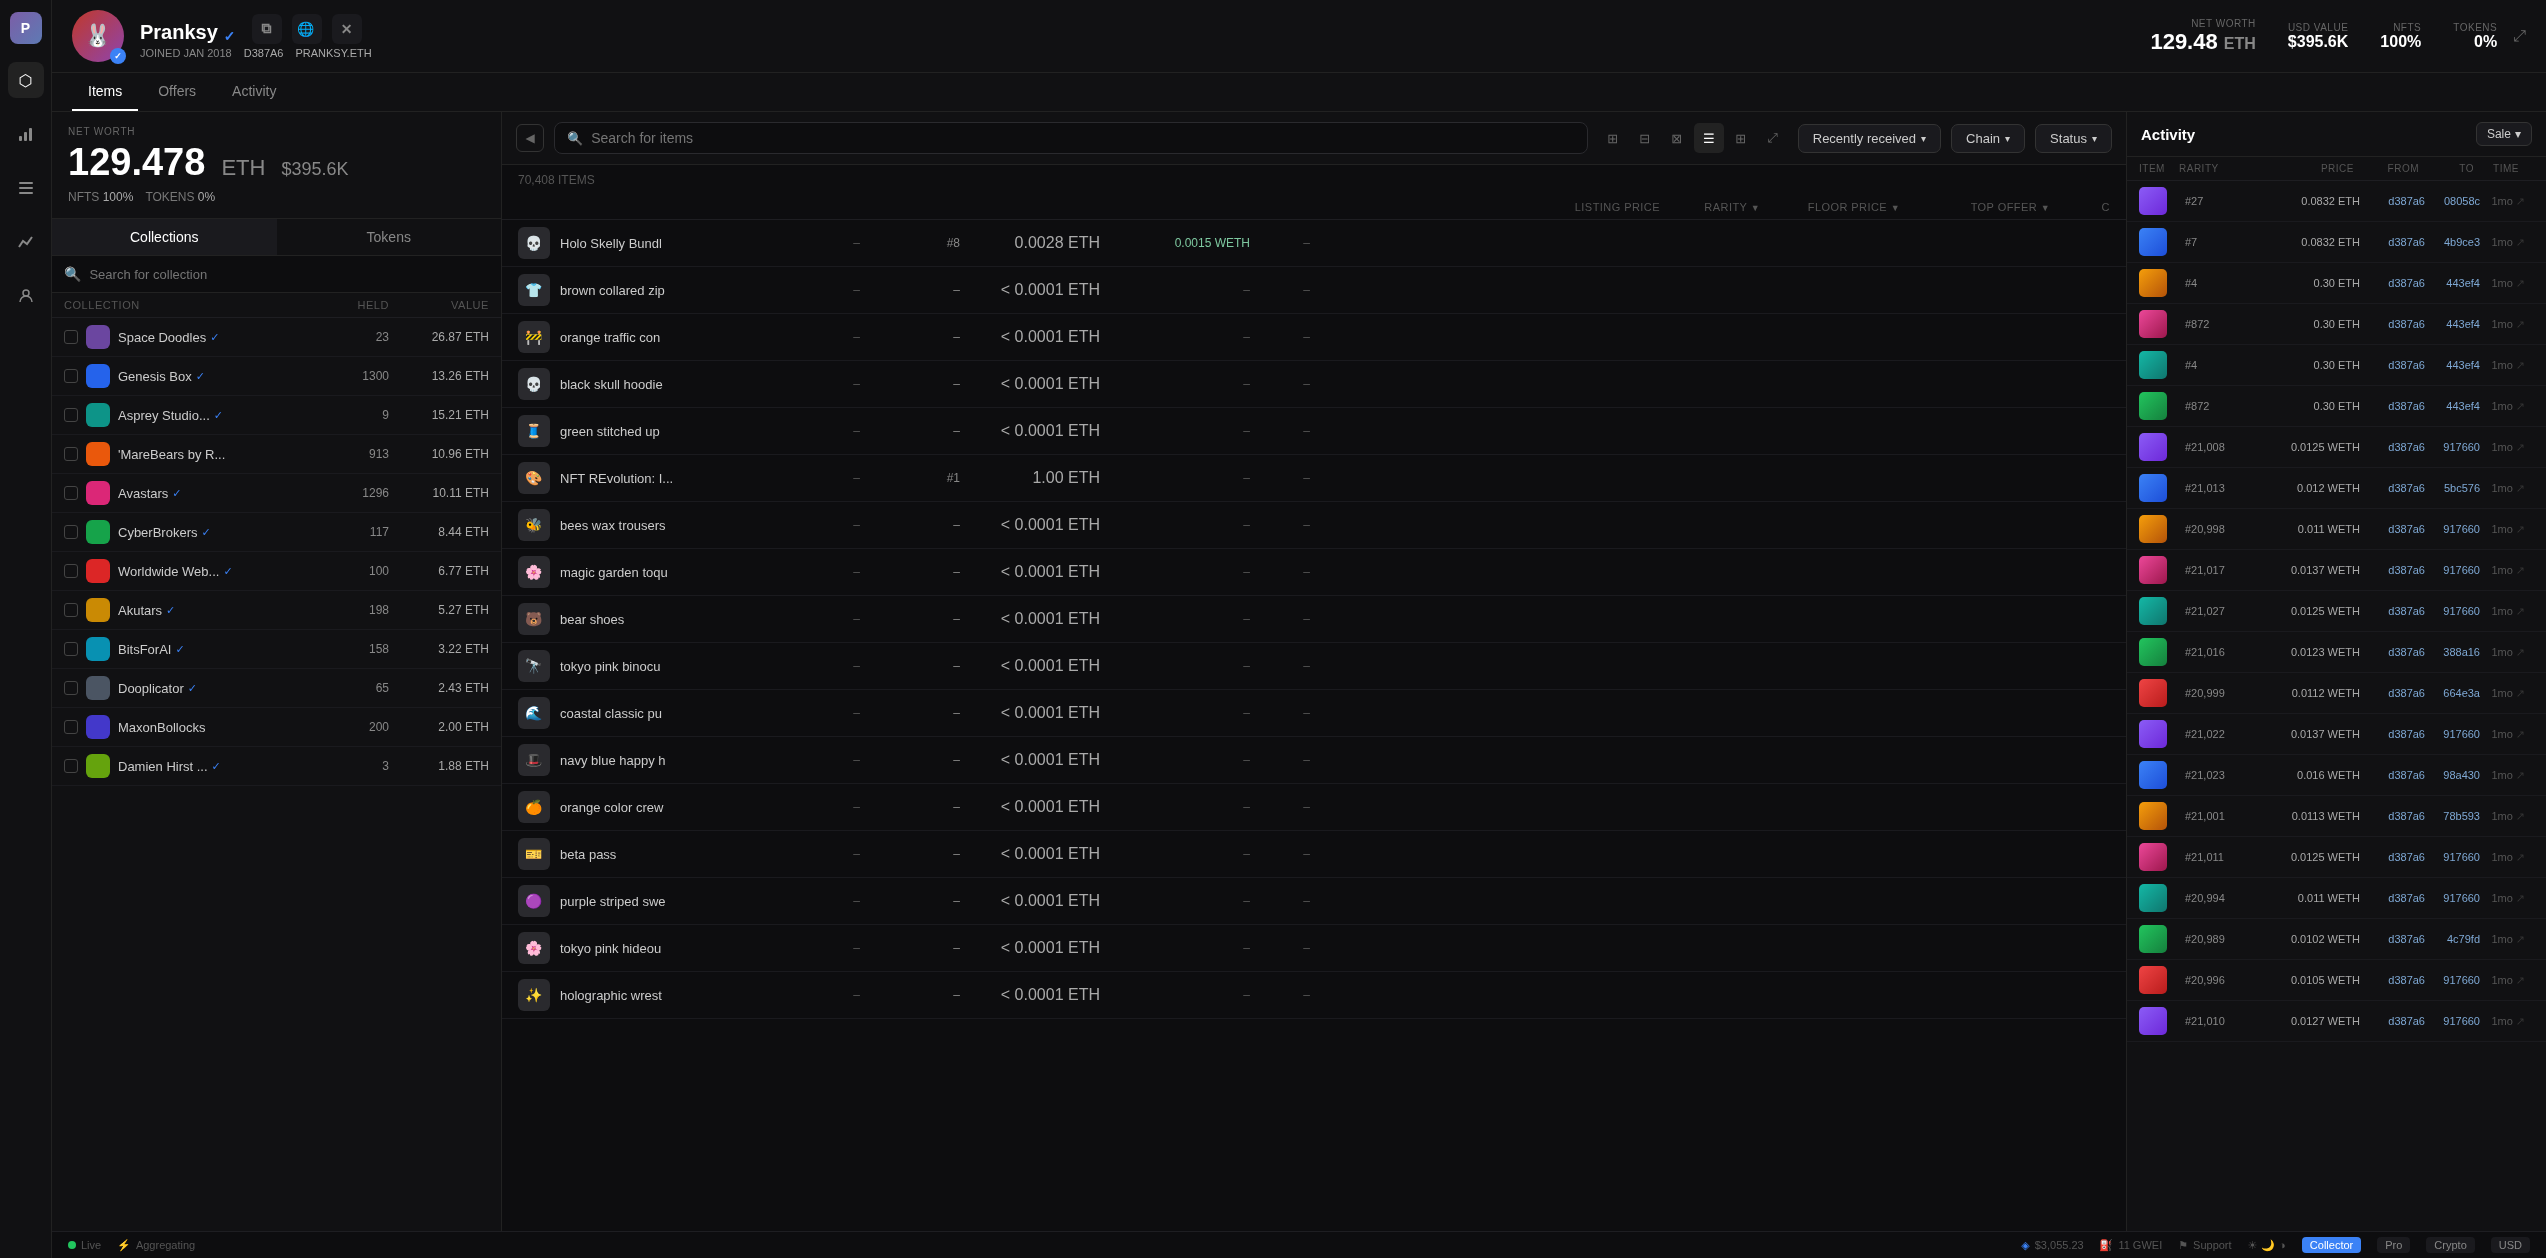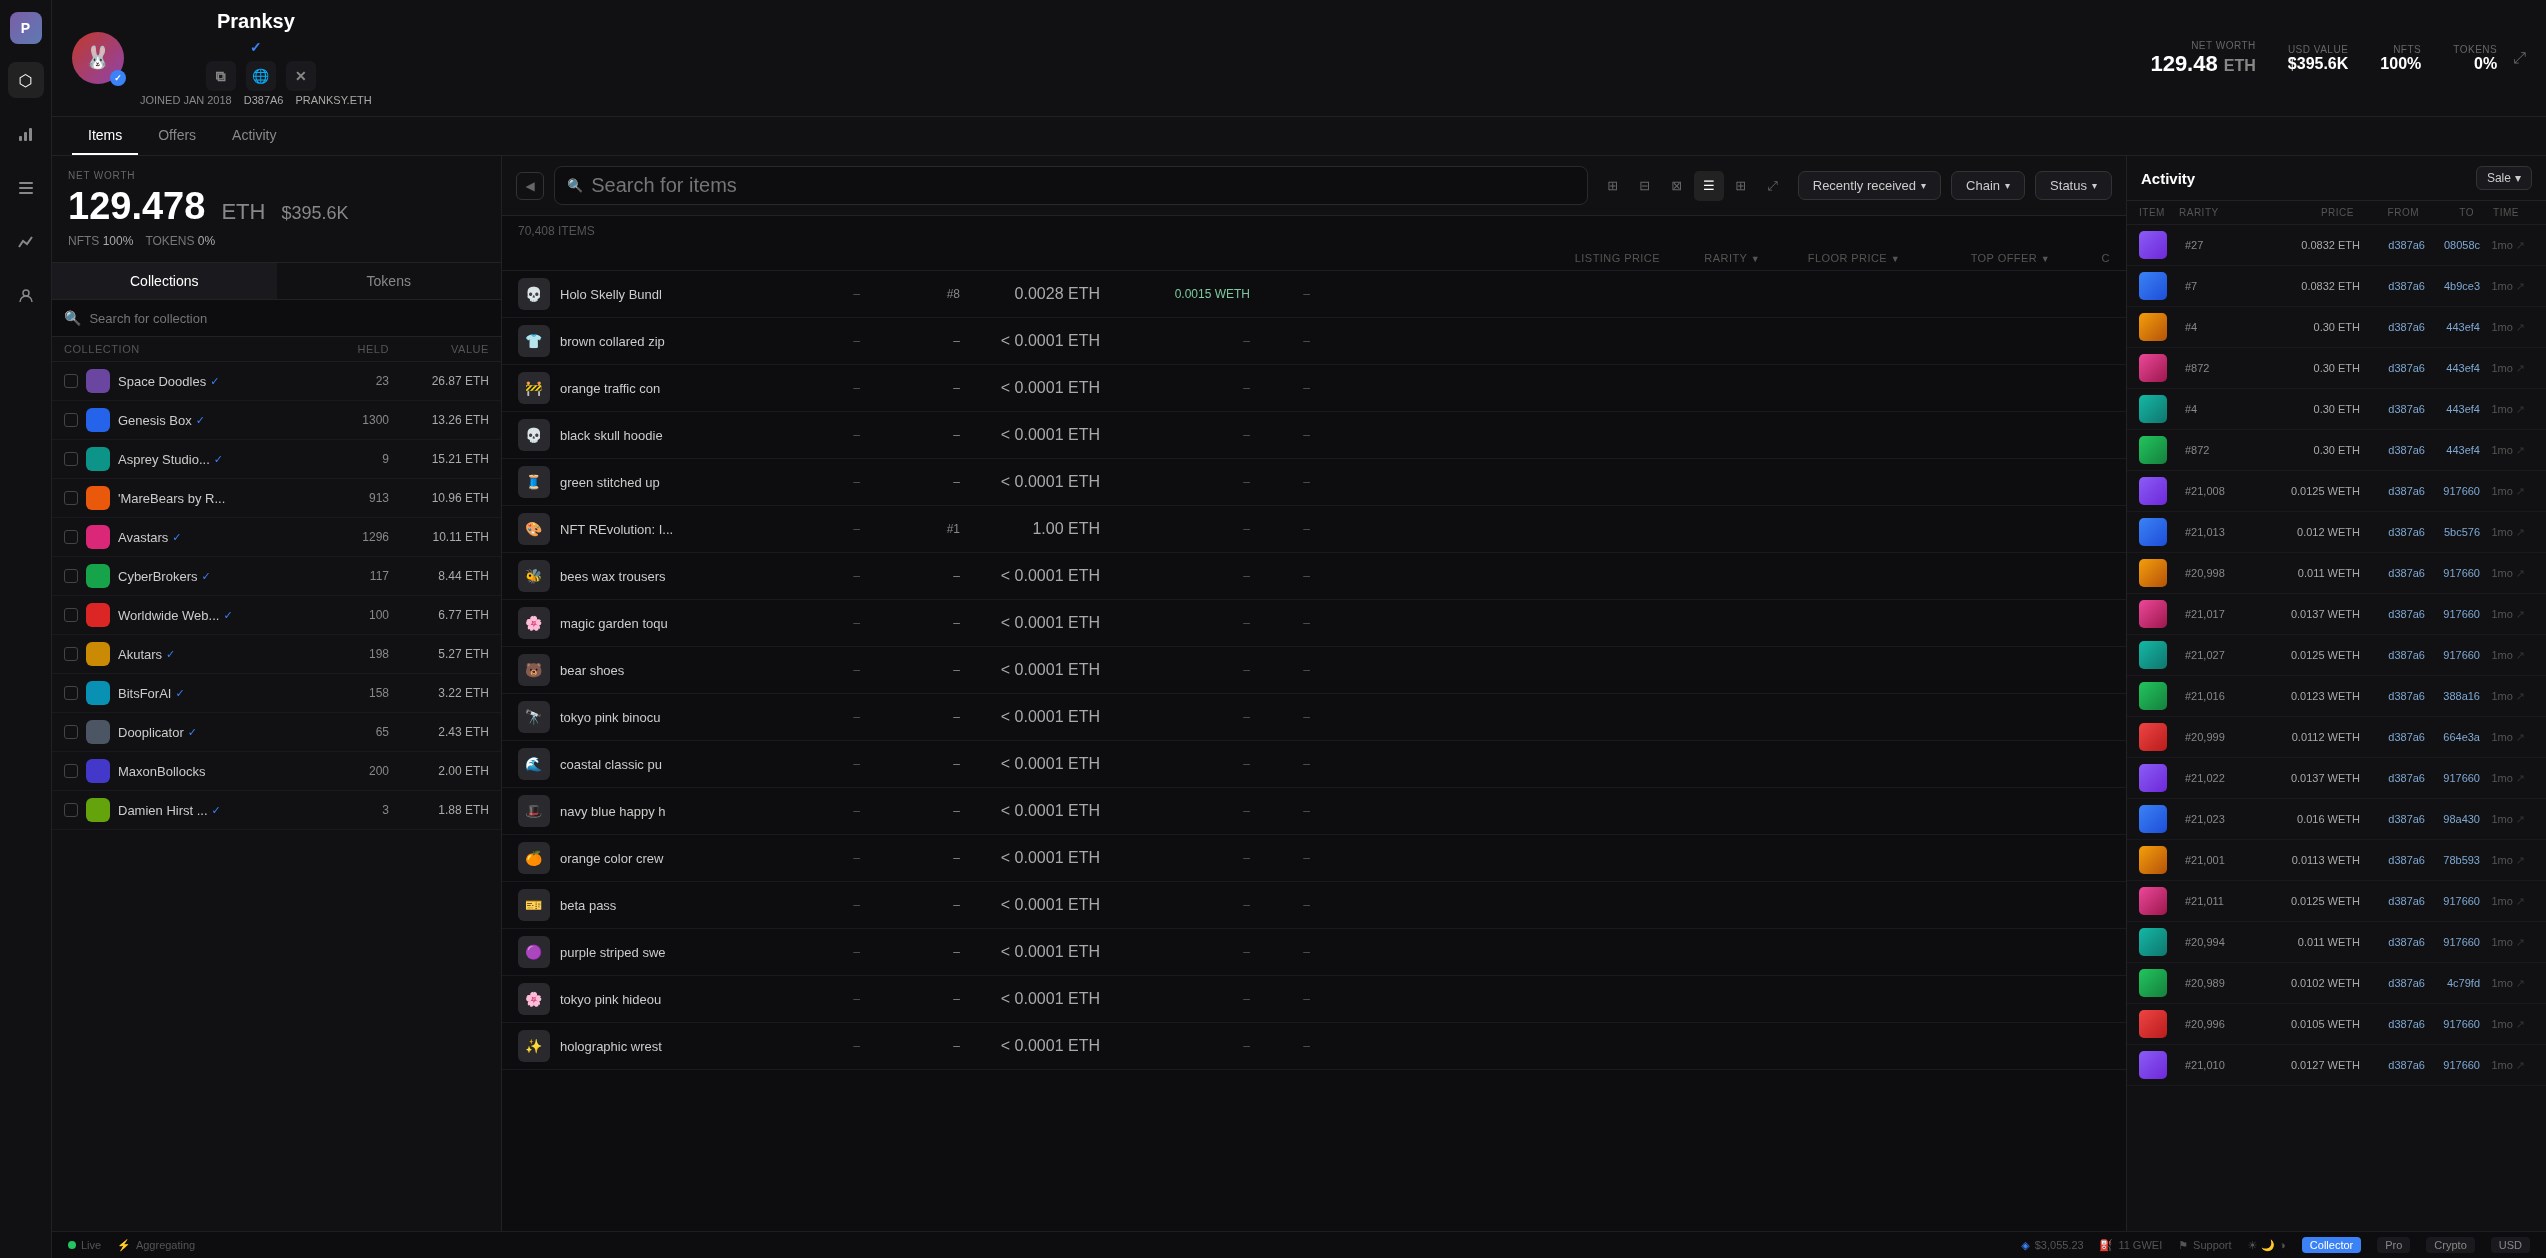--- a/index.html
+++ b/index.html
@@ -101,23 +101,22 @@
     .header-user-info {
       display: flex;
       flex-direction: column;
       gap: 3px;
     }
     .header-username {
       font-size: 20px;
       font-weight: 700;
       color: #fff;
       display: flex;
-      align-items: center;
+      align-items: flex-end;
       gap: 6px;
-      flex-direction: column;
     }
     .verified-badge {
       color: #3b82f6;
       font-size: 14px;
     }
     .header-meta {
       font-size: 11px;
       color: #666;
       display: flex;
       gap: 12px;
@@ -375,21 +374,21 @@
       padding: 7px 12px;
       display: flex;
       align-items: center;
       gap: 8px;
     }
     .items-search input {
       background: transparent;
       border: none;
       outline: none;
       color: #aaa;
-      font-size: 20px;
+      font-size: 14px;
       width: 100%;
     }
     .view-icons {
       display: flex;
       gap: 2px;
     }
     .view-icon-btn {
       width: 30px;
       height: 30px;
       display: flex;

